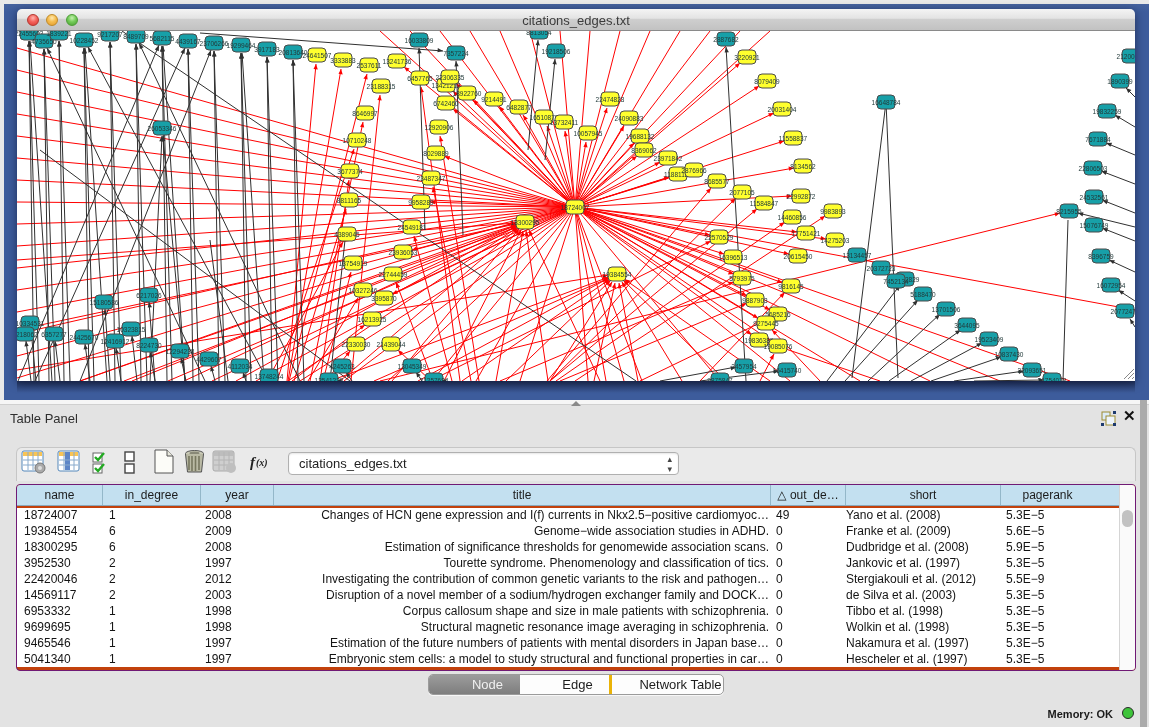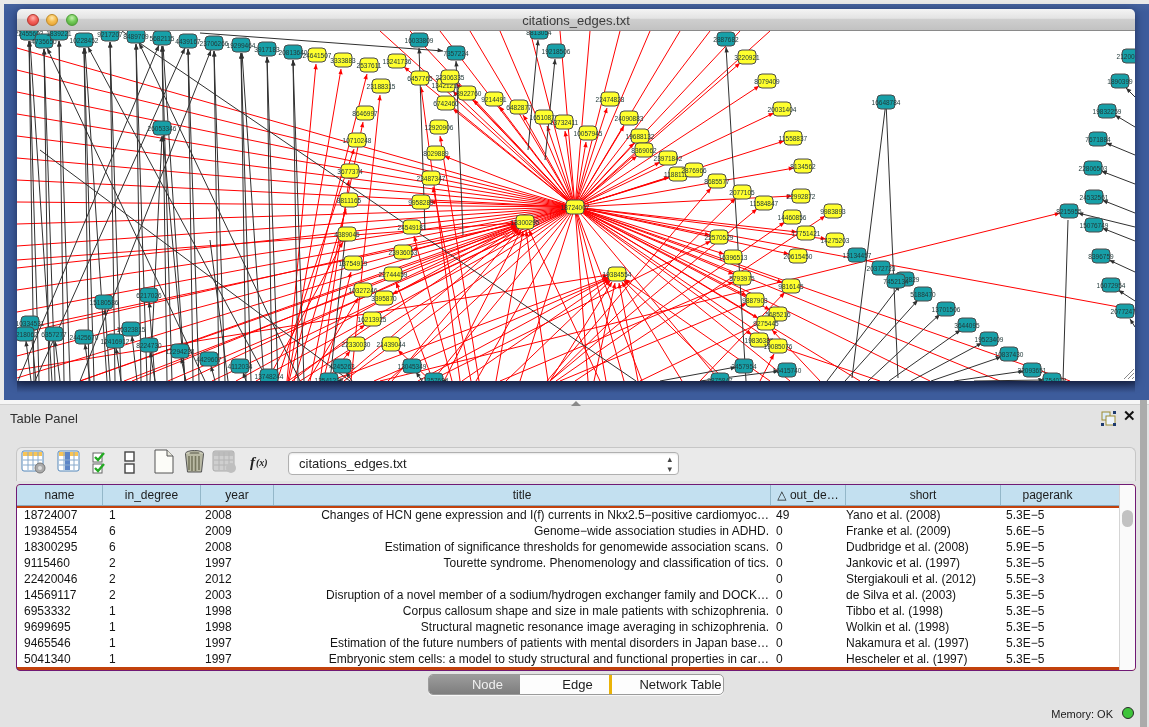--- a/index.html
+++ b/index.html
@@ -55,21 +55,21 @@
 #vthumb { position:absolute; left:2px; top:25px; width:11px; height:17px;
   background:#c2c2c2; border-radius:6px; }
 #tabs { position:absolute; left:428px; top:274px; width:296px; height:21px;
   border:1px solid #9b9b9b; border-radius:5px; background:#fdfdfd; display:flex;
   font-size:13px; overflow:hidden; box-shadow:0 1px 0 rgba(255,255,255,.7); }
 #tabs div { text-align:center; line-height:20px; color:#1c1c1c;padding-left:26px; }
 #tab1 { width:91px; background:linear-gradient(180deg,#9c9c9c,#7e7e7e);
   color:#f0f0f0 !important; }
 #tab2 { width:92px; border-right:3px solid #eab308; }
 #tab3 { width:111px; }
-#mem { position:absolute; right:36px; top:308px; font-size:11px; color:#1a1a1a; }
+#mem { position:absolute; right:36px; top:308px; font-size:11px; color:#1a1a1a;font-weight:bold; }
 #memdot { position:absolute; right:15px; top:307px; width:12px; height:12px;
   border-radius:50%; background:#3ec43a; border:1.5px solid #2a2a2a; }
 #rstrip { position:absolute; left:1140px; top:0; width:7px; height:327px;
   background:#ababab; }
 svg text { user-select:none; }
 </style></head>
 <body>
 <div id="blue"></div>
 <div id="win">
   <div id="titlebar">
@@ -850,35 +850,36 @@
 <div class="tr">
 <div class="c c1">18300295</div>
           <div class="c c2">6</div>
           <div class="c c3">2008</div>
 <div class="c c4">Estimation of significance thresholds for genomewide association scans.</div>
           <div class="c c5">0</div>
           <div class="c c6">Dudbridge et al. (2008)</div>
 <div class="c c7">5.9E−5</div>
         </div>
 <div class="tr">
-<div class="c c1">9115460</div>
+<div class="c c1">3952530</div>
           <div class="c c2">2</div>
           <div class="c c3">1997</div>
 <div class="c c4">Tourette syndrome. Phenomenology and classification of tics.</div>
           <div class="c c5">0</div>
           <div class="c c6">Jankovic et al. (1997)</div>
 <div class="c c7">5.3E−5</div>
         </div>
 <div class="tr">
 <div class="c c1">22420046</div>
           <div class="c c2">2</div>
           <div class="c c3">2012</div>
+<div class="c c4">Investigating the contribution of common genetic variants to the risk and pathogen…</div>
           <div class="c c5">0</div>
           <div class="c c6">Stergiakouli et al. (2012)</div>
-<div class="c c7">5.5E−3</div>
+<div class="c c7">5.5E−9</div>
         </div>
 <div class="tr">
 <div class="c c1">14569117</div>
           <div class="c c2">2</div>
           <div class="c c3">2003</div>
 <div class="c c4">Disruption of a novel member of a sodium/hydrogen exchanger family and DOCK…</div>
           <div class="c c5">0</div>
           <div class="c c6">de Silva et al. (2003)</div>
 <div class="c c7">5.3E−5</div>
         </div>

